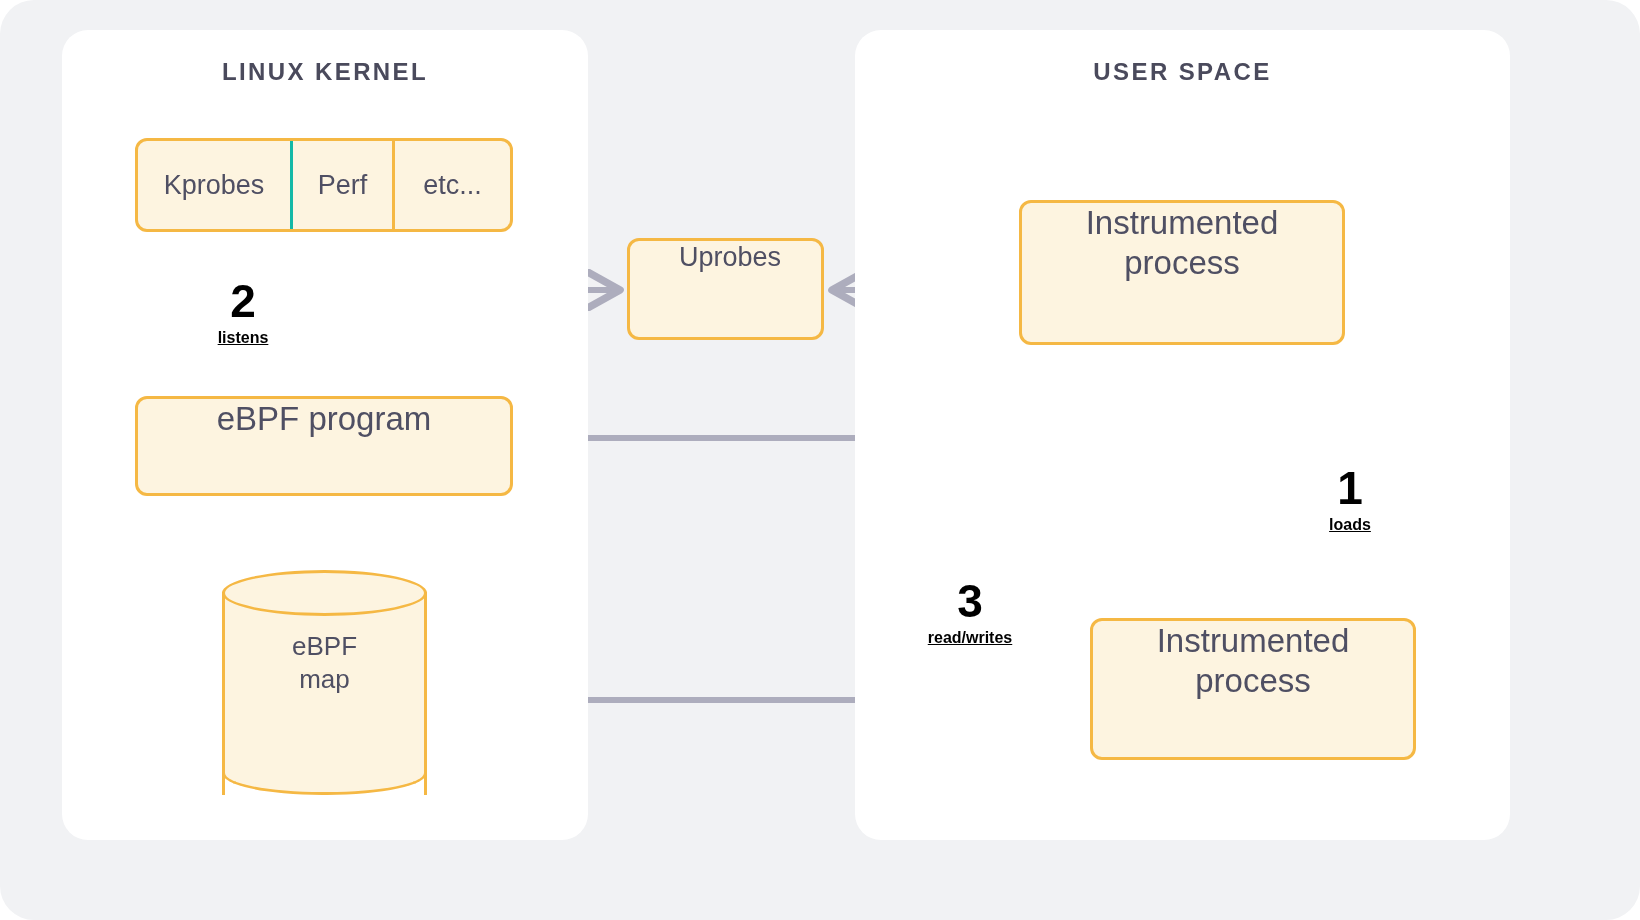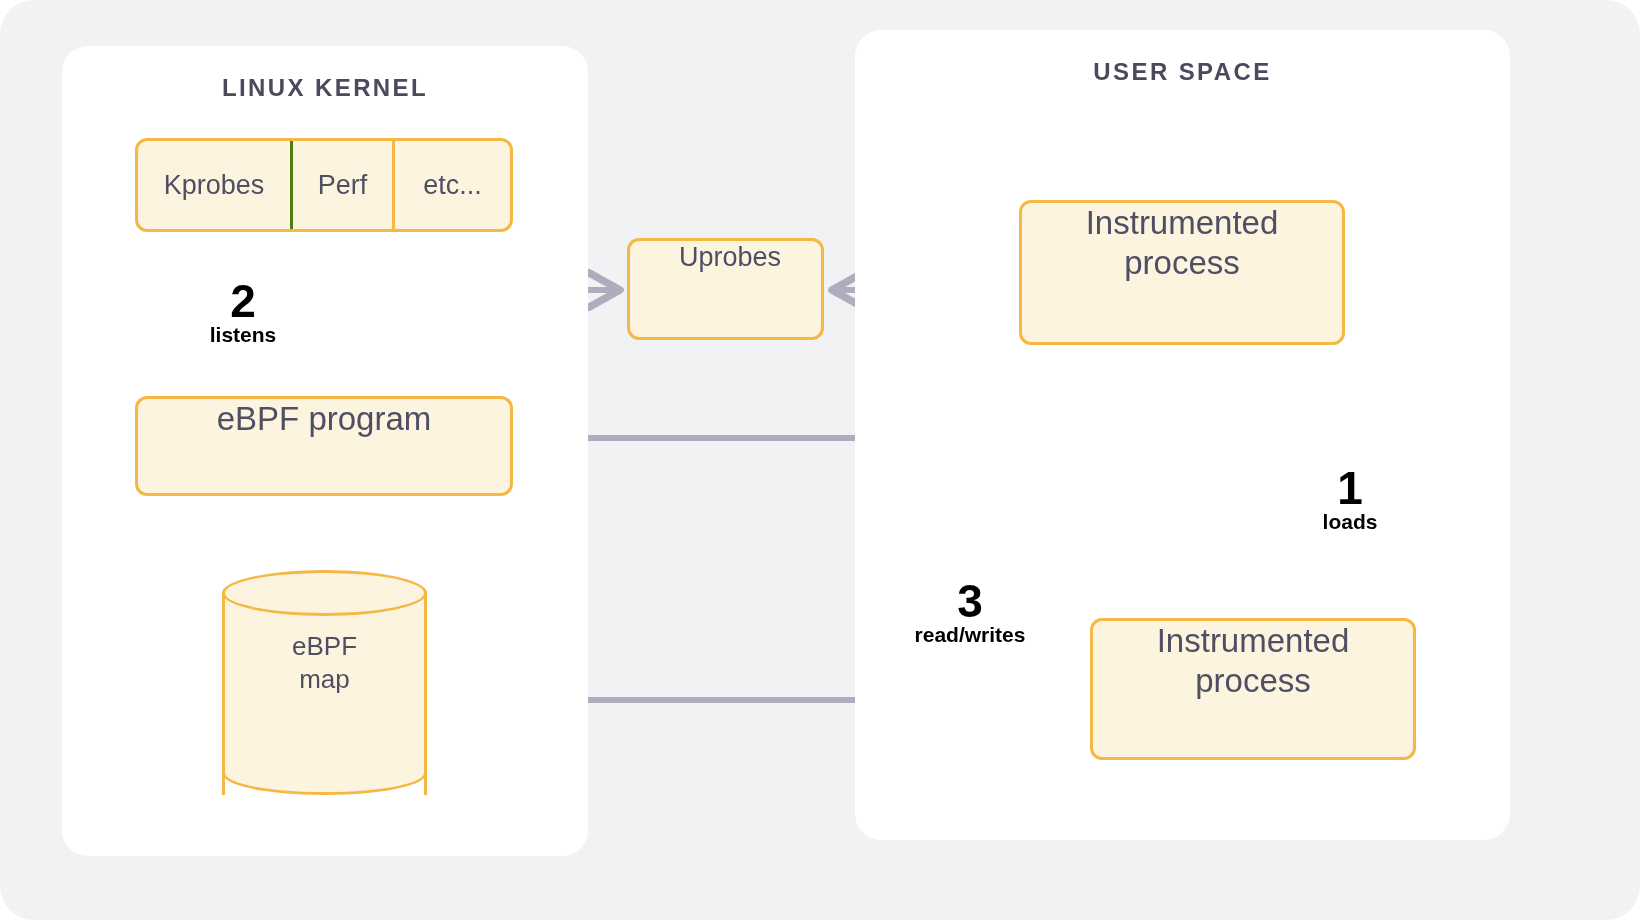--- a/index.html
+++ b/index.html
@@ -25,21 +25,21 @@
   }
 
   
   .panel {
     position: absolute;
     background: #ffffff;
     border-radius: 26px;
   }
   #panel-kernel {
     left: 62px; top: 30px;
-    width: 526px; height: 810px; margin-top: 16px;
+    width: 526px; height: 810px;
   }
   #panel-userspace {
     left: 855px; top: 30px;
     width: 655px; height: 810px;
   }
   .panel-title {
     position: absolute;
     top: 28px;
     left: 0; right: 0;
     text-align: center;
@@ -77,21 +77,21 @@
     display: flex;
     align-items: center;
     justify-content: center;
     font-size: 27px;
     color: #4f4f63;
     box-sizing: border-box;
   }
   #probe-kprobes { flex: 0 0 152px; }
   #probe-perf {
     flex: 0 0 105px;
-    border-left: 3px solid #4d7c0f;
+    border-left: 3px solid #14b8a6;
     border-right: 3px solid #f5b844;
   }
   #probe-etc { flex: 1 1 auto; }
 
   #node-ebpf-program {
     left: 135px; top: 396px;
     width: 378px; height: 100px;
     font-size: 33px;
   }
 
@@ -162,23 +162,25 @@
     position: absolute;
     text-align: center;
     color: #000000;
   }
   .step-num {
     font-size: 46px;
     font-weight: bold;
     line-height: 1;
   }
   .step-text {
-    font-size: 21px;
+    font-size: 16px;
     font-weight: bold;
+    margin-top: 6px;
     line-height: 1;
+    text-decoration: underline;
   }
   #step-2 { left: 178px; top: 278px; width: 130px; }
   #step-1 { left: 1285px; top: 465px; width: 130px; }
   #step-3 { left: 880px; top: 578px; width: 180px; }
 
   
   #wires {
     position: absolute;
     left: 0; top: 0;
     width: 1640px;

